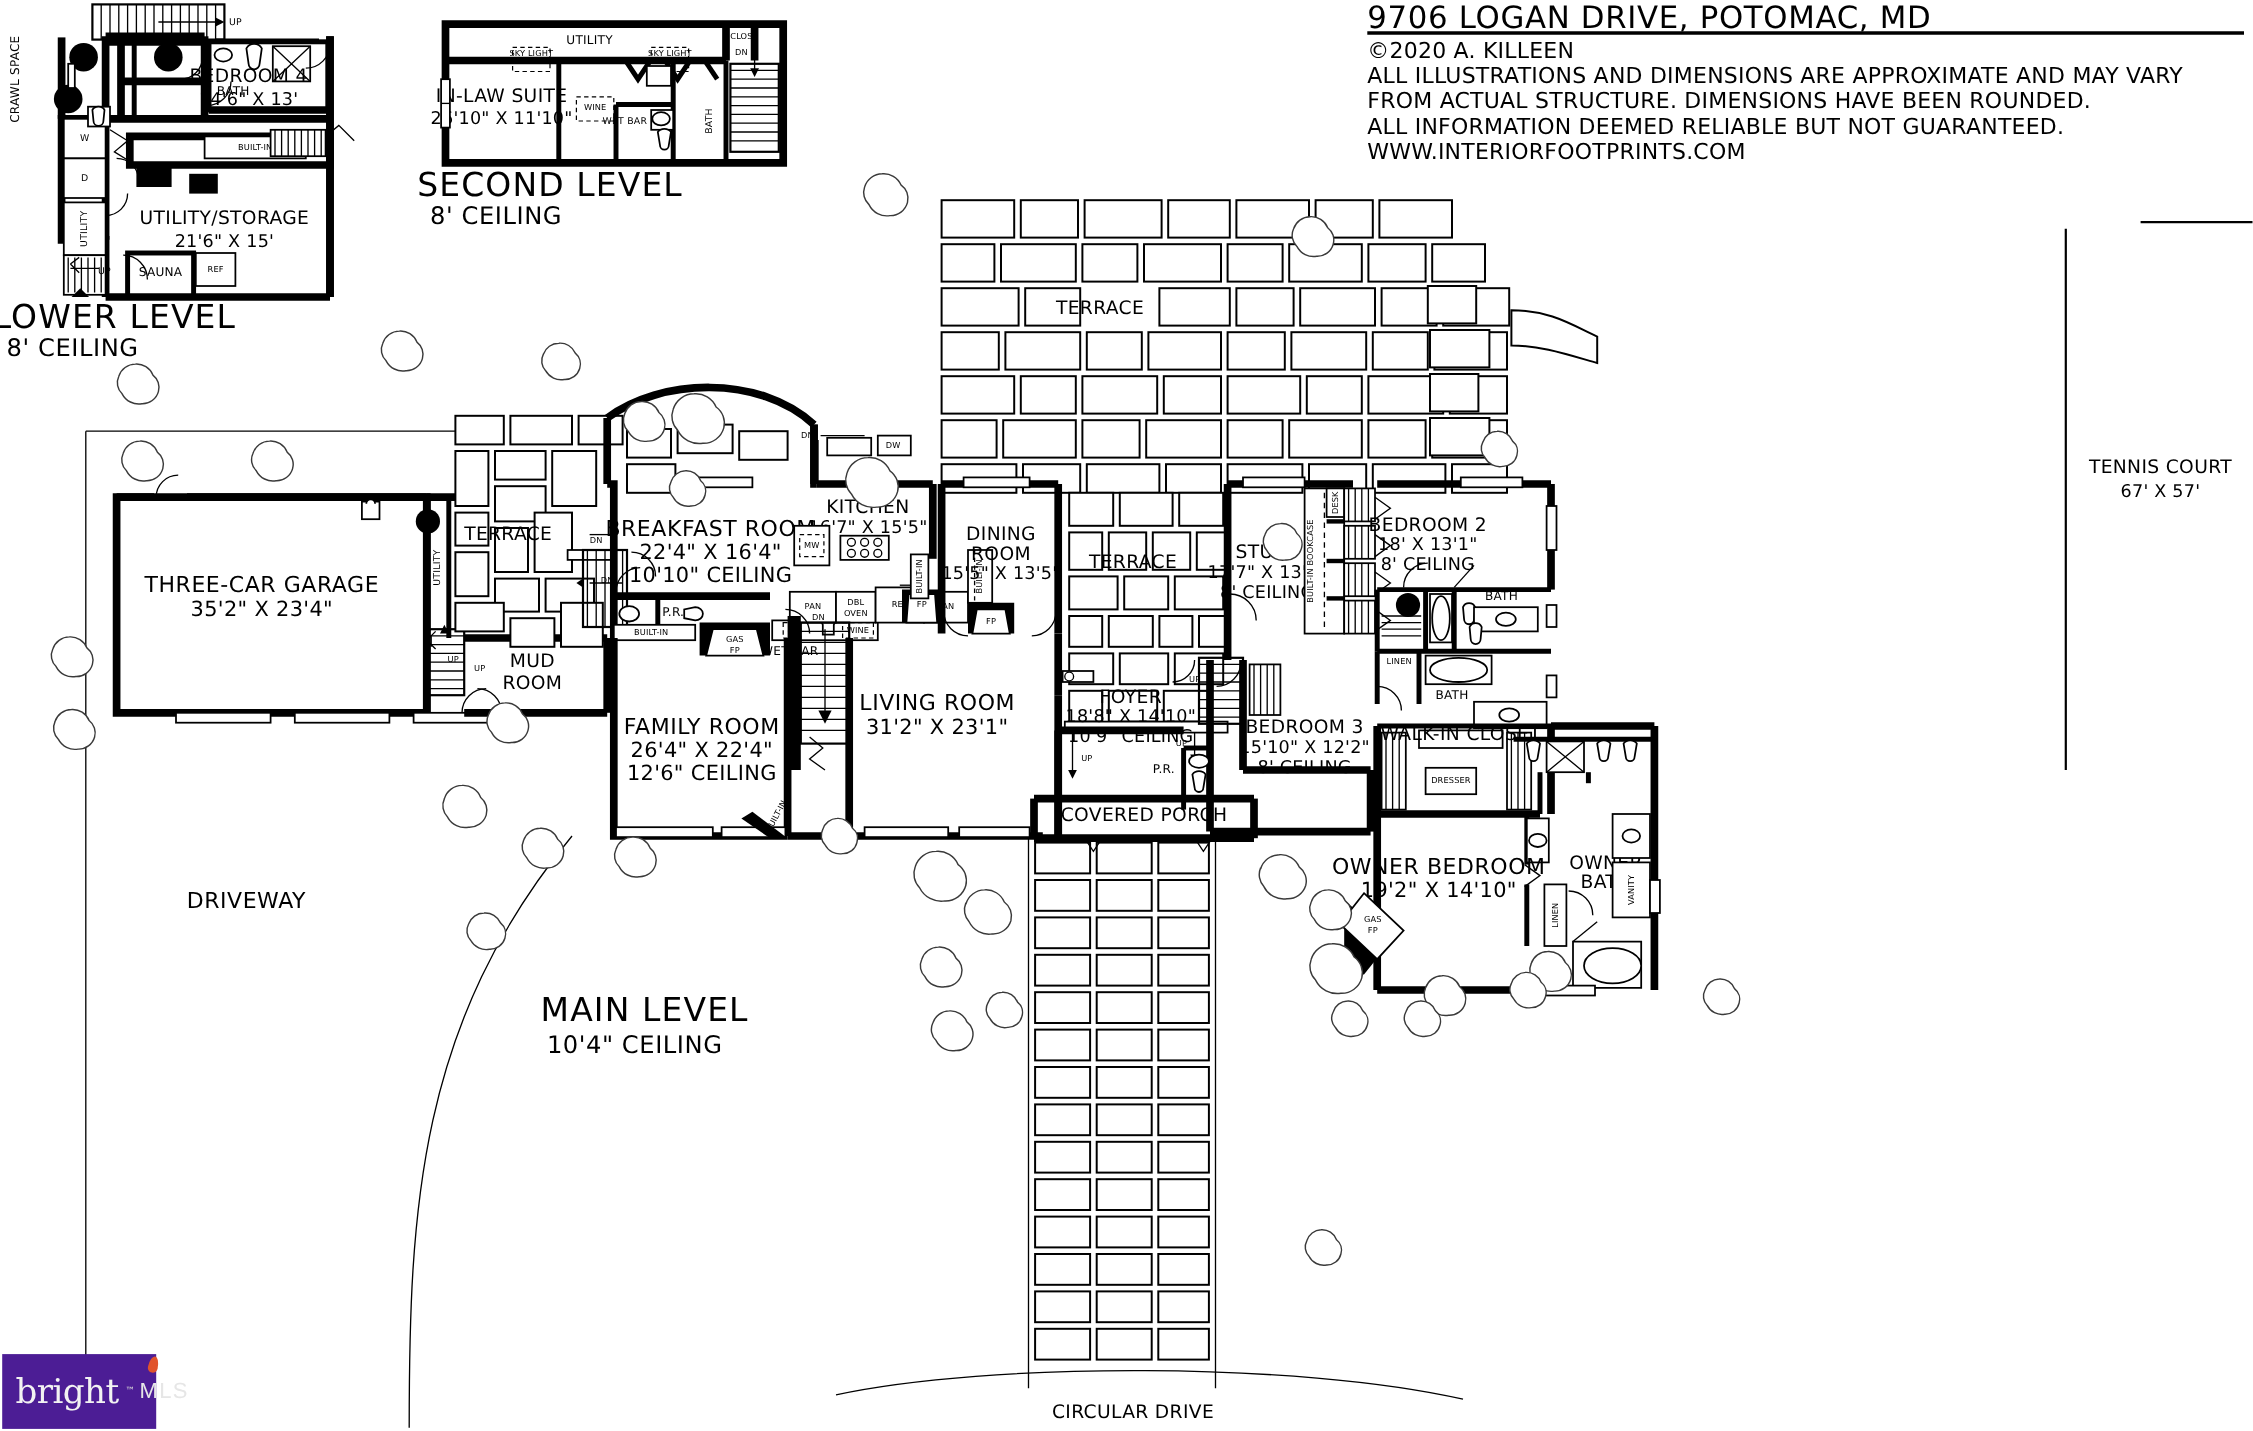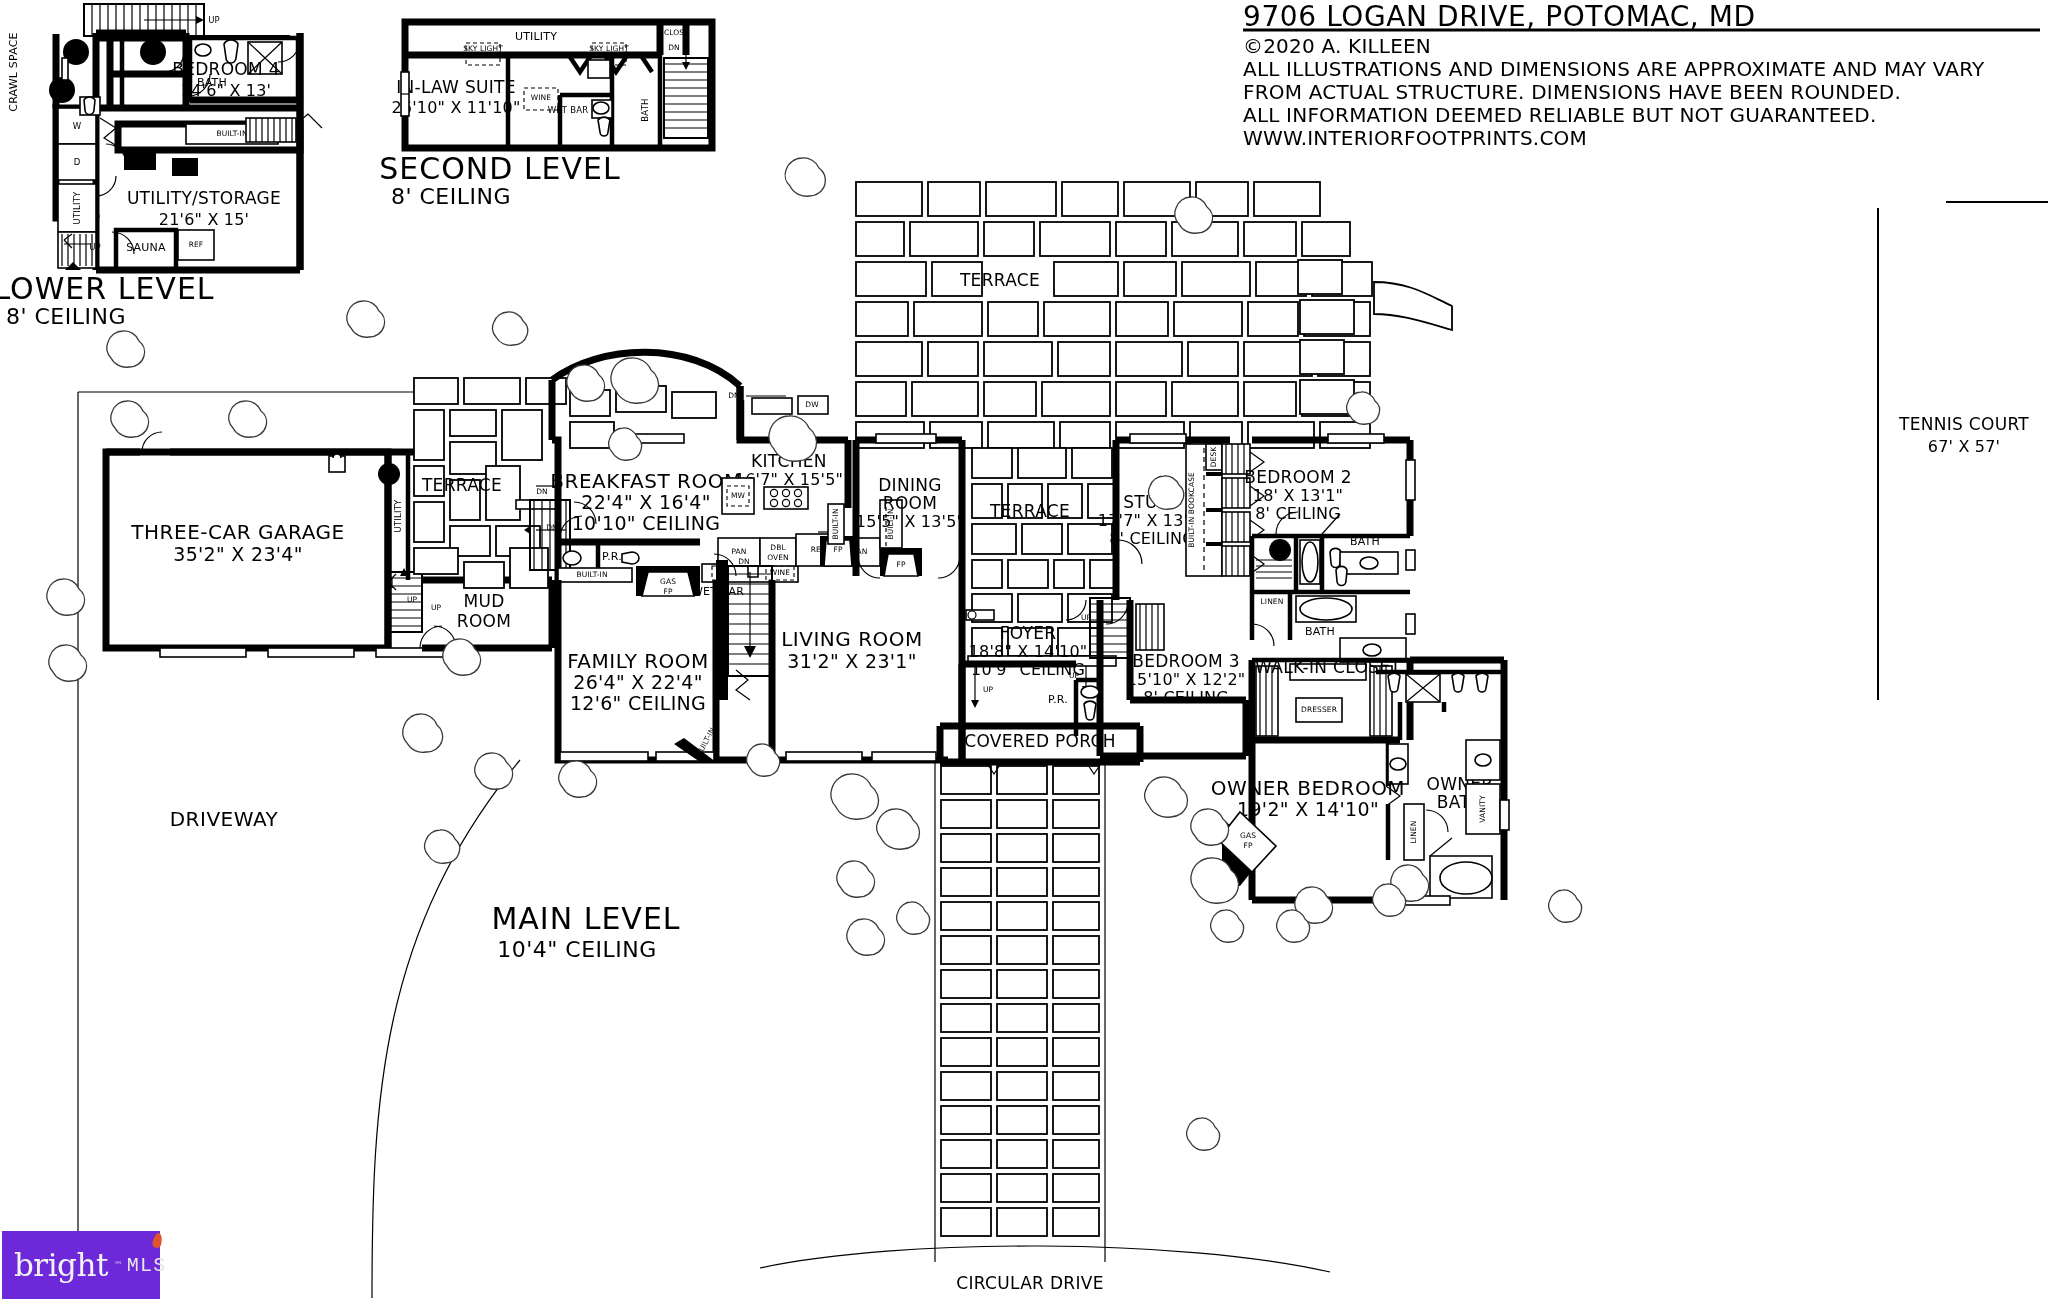--- a/index.html
+++ b/index.html
@@ -46,22 +46,22 @@
   .fixture  { stroke: #000; fill: #fff; stroke-width: 1.6; }
   .solid    { fill: #000; stroke: none; }
   .dash     { stroke: #000; fill: none; stroke-width: 1.1; stroke-dasharray: 4 3; }
   .tree     { stroke: #3a3a3a; fill: #fff; stroke-width: 1.3; }
   .pave     { stroke: #000; fill: #fff; stroke-width: 1.8; }
   .hatch    { stroke: #000; stroke-width: 1.2; }
   
   .mls-badge {
     position: absolute;
     left: 2px; top: 1231px;
-    width: 158px; height: 68px;
-    background: #6d28d9;
+    width: 140px; height: 68px;
+    background: #4c1d95;
     display: flex;
     align-items: center;
     justify-content: flex-start;
     padding-left: 12px;
     box-sizing: border-box;
   }
   .mls-bright {
     color: #f2f2f2;
     font-family: "DejaVu Serif", "Liberation Serif", serif;
     font-size: 31px;
@@ -79,21 +79,21 @@
   }
   .mls-tm {
     color: #d8d8d8;
     font-family: "DejaVu Sans", "Liberation Sans", sans-serif;
     font-size: 9px;
     vertical-align: super;
     margin-left: 6px;
   }
   .mls-suffix {
     color: #e6e6e6;
-    font-family: Liberation Mono, monospace;
+    font-family: Liberation Sans, sans-serif;
     font-size: 20px;
     letter-spacing: 1.2px;
     margin-left: 4px;
   }
 </style>
 </head>
 <body>
 
 <div id="plan">
 

